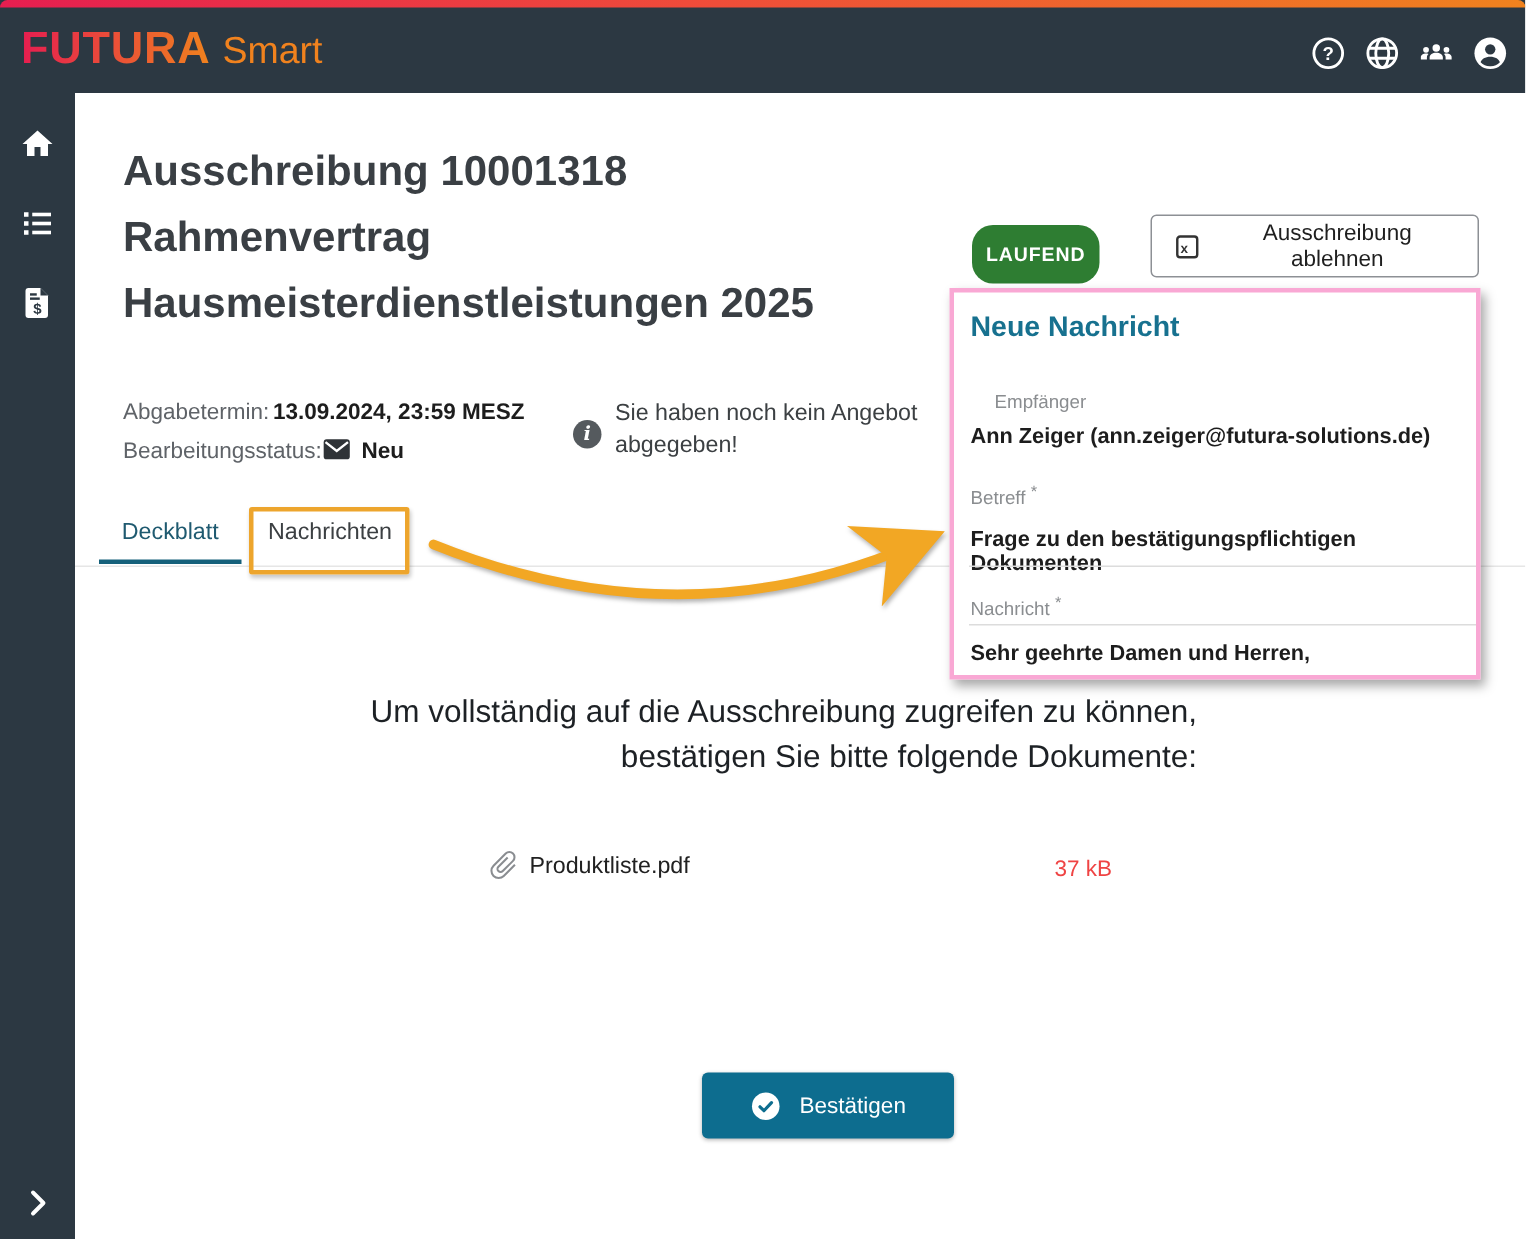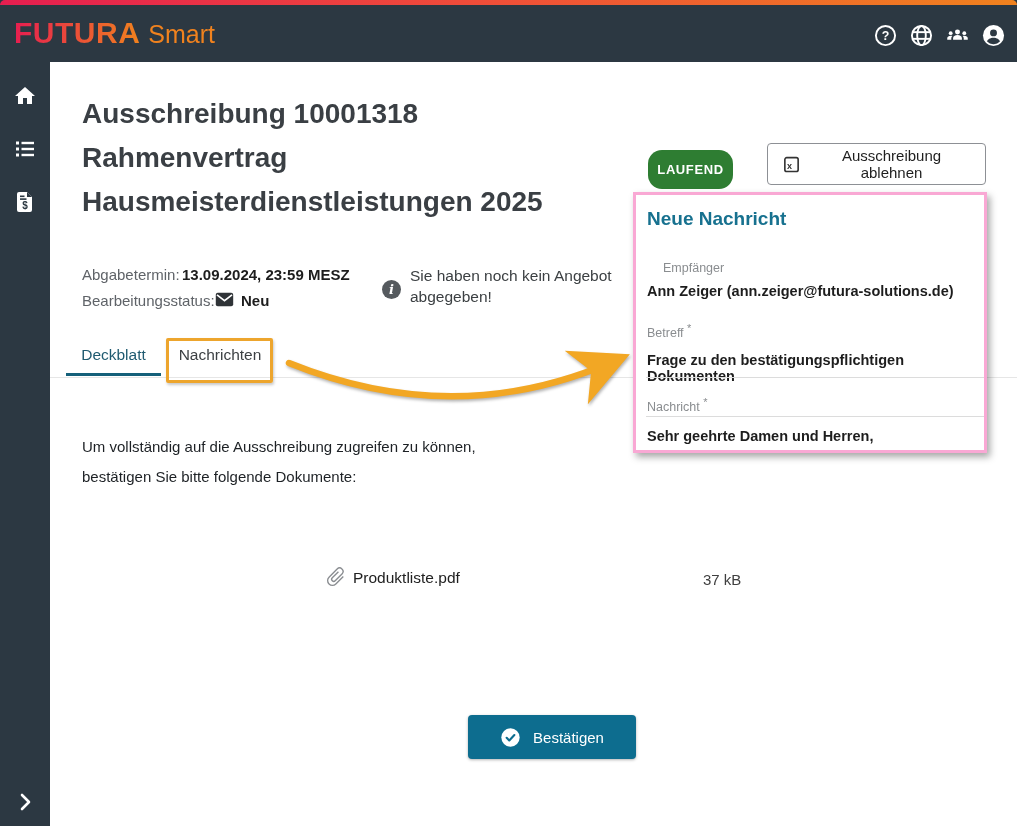--- a/index.html
+++ b/index.html
@@ -76,26 +76,26 @@
   .p-recip-label { left:11px; top:66px;margin-left:16px; }
   .p-recip-value { left:11px; top:88px;text-align:center; }
   .p-subj-label  { left:11px; top:127px; }
   .p-subj-value  { left:11px; top:157px; }
   .p-line1 { left:10px; right:0; top:182px; height:1px; background:#dcdcdc; }
   .p-msg-label   { left:11px; top:201px; }
   .p-line2 { left:10px; right:0; top:221px; height:1px; background:#dcdcdc; }
   .p-msg-value   { left:11px; top:233px; }
 
   
-  .intro { left:82px; top:432px; width:716px; text-align:left; font-size:15px; line-height:30px;
+  .intro { left:82px; top:460px; width:716px; text-align:right; font-size:21px; line-height:30px;
            color:#1d2125; white-space:pre-line; }
   .attach-row { left:310px; top:562px; width:450px; height:32px; cursor:pointer; }
   .clip-icon { left:325px; top:566px; width:22px; height:22px; }
   .attach-name { left:353px; top:569px; font-size:15.5px; color:#212121; }
-  .attach-size { left:703px; top:571px; font-size:15px; color:#404040; }
+  .attach-size { left:703px; top:571px; font-size:15px; color:#ef4444; }
   .confirm-text { left:82px; top:642px; width:716px; text-align:center; font-size:17px; line-height:23px;
                   color:#1d2125; white-space:pre-line; }
   .confirm-btn { left:468px; top:715px; width:168px; height:44px; background:#0d6d8f; border:none;
                  border-radius:4px; color:#fff; font-size:15px; font-family:inherit;
                  display:flex; align-items:center; justify-content:center; gap:12px; cursor:pointer;
                  box-shadow:0 1px 3px rgba(0,0,0,.3); }
   .confirm-btn svg { width:21px; height:21px; }
 
   .chevron-bottom { left:13px; bottom:12px; top:auto; position:absolute; width:24px; height:24px; cursor:pointer; }
 </style>

